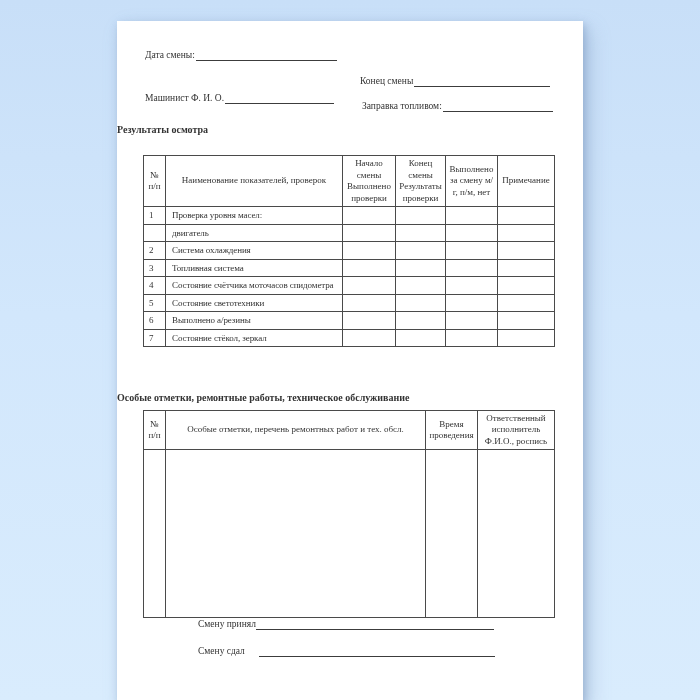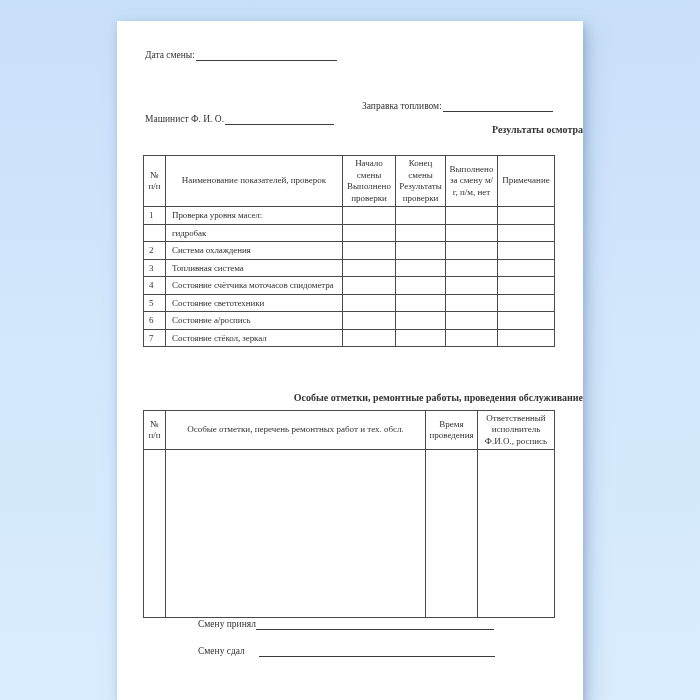--- a/index.html
+++ b/index.html
@@ -15,21 +15,21 @@
     box-shadow:2px 3px 8px rgba(110,140,180,.45), 7px 9px 18px rgba(120,150,190,.35);
   }
   .field{
     position:absolute;display:flex;align-items:flex-end;
     font-size:9.5px;line-height:12px;white-space:nowrap;
   }
   .field .line{
     flex:1 1 auto;border-bottom:1px solid #3c3c3c;height:11px;margin-left:1px;
   }
   .sec-title{
-    position:absolute;left:0;width:100%;text-align:right;
+    position:absolute;left:0;width:100%;text-align:left;
     font-weight:bold;font-size:10px;line-height:12px;
   }
   table{
     position:absolute;border-collapse:collapse;table-layout:fixed;
     font-size:9px;
   }
   th,td{
     border:1px solid #4a4a4a;font-weight:normal;overflow:hidden;
   }
   th{
@@ -56,22 +56,26 @@
 <body>
 
 <div class="page">
 
   <div class="field" style="left:28px;top:28px;width:192px">
     <span>Дата смены:</span>
     <span class="line"></span>
   </div>
 
 
-
-  <div class="field" style="left:28px;top:92px;width:189px">
+  <div class="field" style="left:243px;top:54px;width:190px">
+    <span>Конец смены</span>
+    <span class="line"></span>
+  </div>
+
+  <div class="field" style="left:28px;top:71px;width:189px">
     <span>Машинист Ф. И. О.</span>
     <span class="line"></span>
   </div>
 
   <div class="field" style="left:245px;top:79px;width:191px">
     <span>Заправка топливом:</span>
     <span class="line"></span>
   </div>
 
   <div class="sec-title" style="top:103px">Результаты осмотра</div>
@@ -99,21 +103,21 @@
       <tr>
         <td class="c-num">1</td>
         <td class="c-name">Проверка уровня масел:</td>
         <td></td>
         <td></td>
         <td></td>
         <td></td>
       </tr>
       <tr>
         <td class="c-num"></td>
-        <td class="c-name">гидробак</td>
+        <td class="c-name">двигатель</td>
         <td></td>
         <td></td>
         <td></td>
         <td></td>
       </tr>
       <tr>
         <td class="c-num">2</td>
         <td class="c-name">Система охлаждения</td>
         <td></td>
         <td></td>
@@ -139,38 +143,38 @@
       <tr>
         <td class="c-num">5</td>
         <td class="c-name">Состояние светотехники</td>
         <td></td>
         <td></td>
         <td></td>
         <td></td>
       </tr>
       <tr>
         <td class="c-num">6</td>
-        <td class="c-name">Состояние а/роспись</td>
+        <td class="c-name">Выполнено а/резины</td>
         <td></td>
         <td></td>
         <td></td>
         <td></td>
       </tr>
       <tr>
         <td class="c-num">7</td>
         <td class="c-name">Состояние стёкол, зеркал</td>
         <td></td>
         <td></td>
         <td></td>
         <td></td>
       </tr>
     </tbody>
   </table>
 
-  <div class="sec-title" style="top:371px">Особые отметки, ремонтные работы, проведения обслуживание</div>
+  <div class="sec-title" style="top:371px">Особые отметки, ремонтные работы, техническое обслуживание</div>
 
   <table class="t2">
     <colgroup>
       <col style="width:22px">
         <col style="width:260px">
         <col style="width:52px">
         <col style="width:77px">
     </colgroup>
     <thead>
       <tr>

